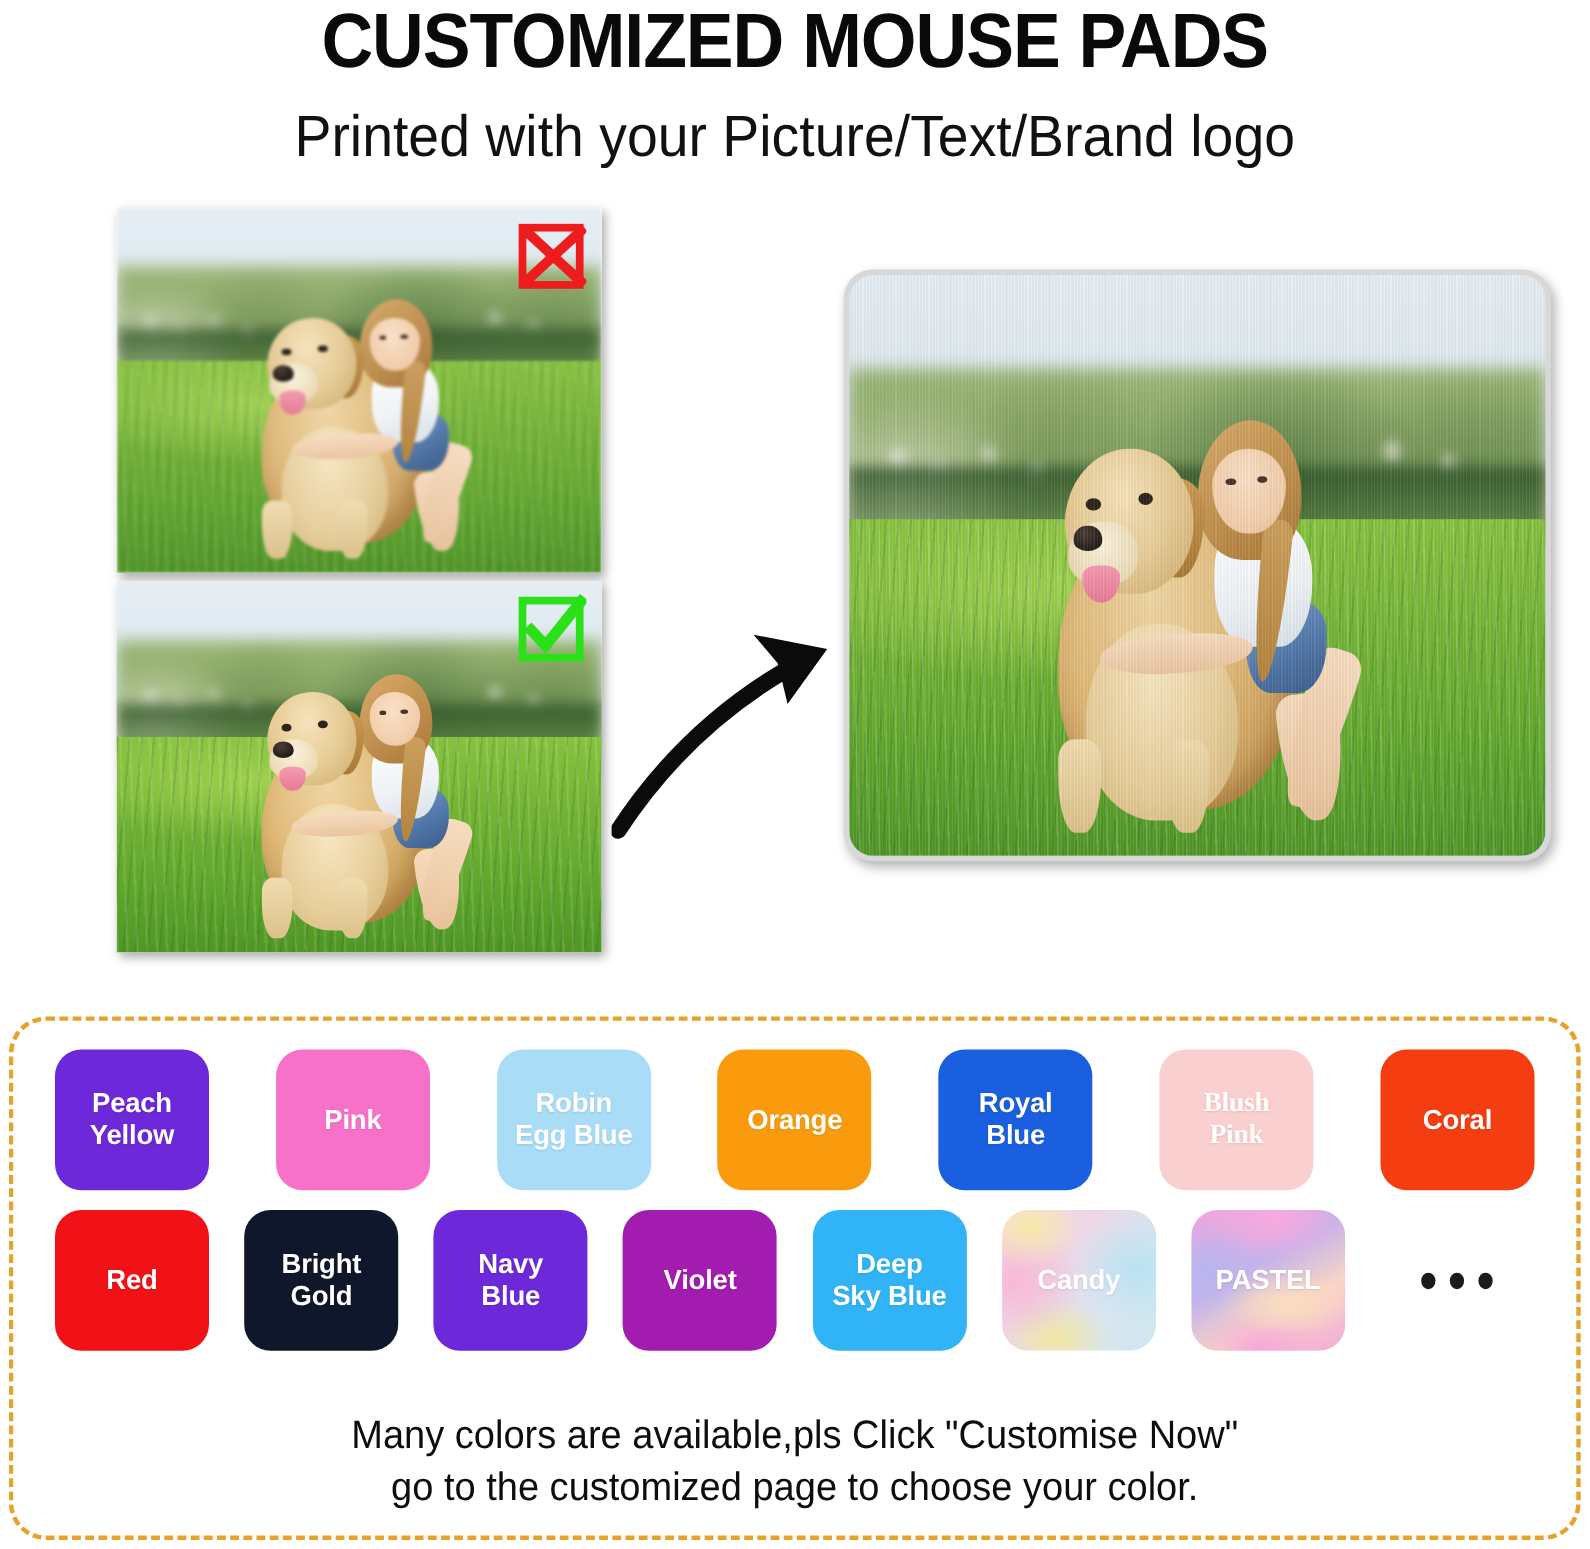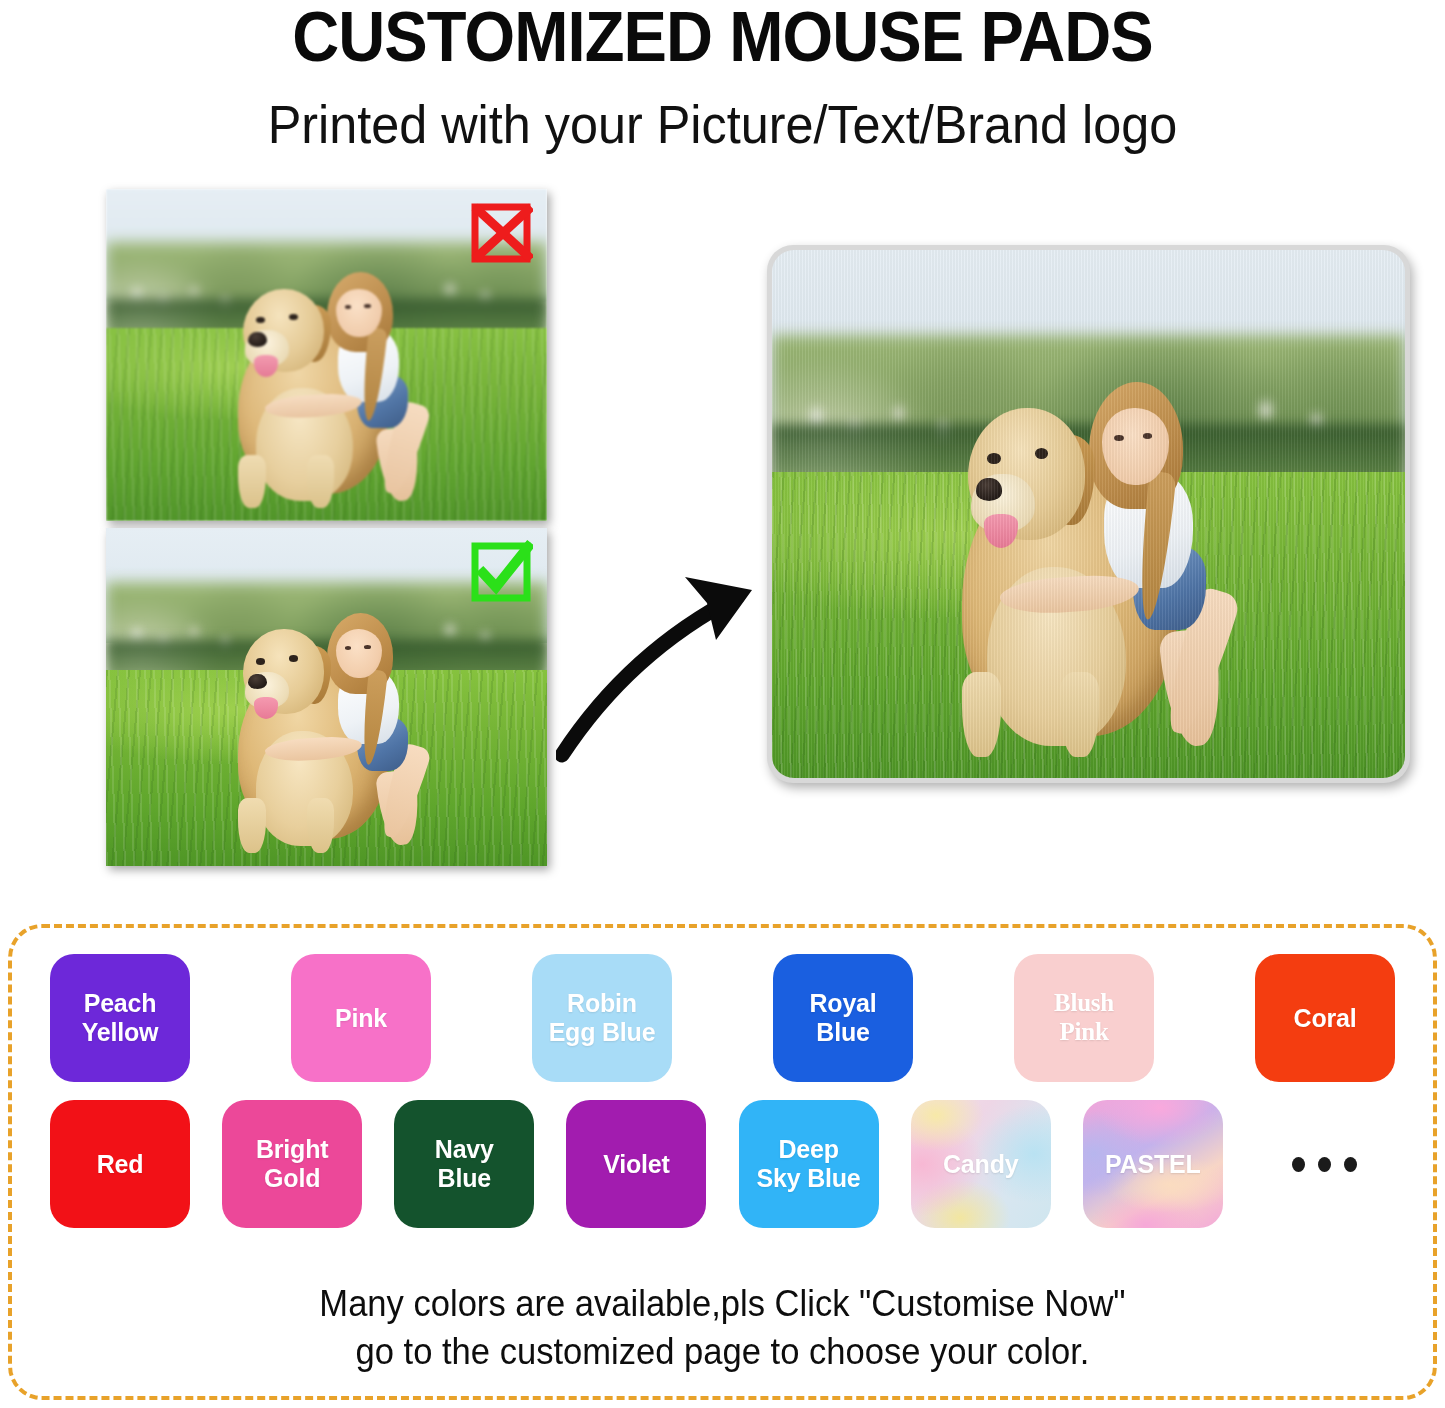--- a/index.html
+++ b/index.html
@@ -396,41 +396,44 @@
         <span style="white-space: pre-line;">Peach
 Yellow</span>
       </div>
       <div class="swatch" style="background: rgb(247, 113, 200); color: rgb(255, 255, 255);">
         <span style="white-space: pre-line;">Pink</span>
       </div>
       <div class="swatch" style="background: rgb(168, 220, 247); color: rgb(255, 255, 255);">
         <span style="white-space: pre-line;">Robin
 Egg Blue</span>
       </div>
+      <div class="swatch" style="background: rgb(249, 155, 12); color: rgb(255, 255, 255);">
+        <span style="white-space: pre-line;">Orange</span>
+      </div>
       <div class="swatch" style="background: rgb(26, 95, 224); color: rgb(255, 255, 255);">
         <span style="white-space: pre-line;">Royal
 Blue</span>
       </div>
       <div class="swatch" style="background: rgb(249, 207, 207); color: rgb(255, 255, 255); font-family: Liberation Serif, serif;">
         <span style="white-space: pre-line;">Blush
 Pink</span>
       </div>
       <div class="swatch" style="background: rgb(244, 61, 16); color: rgb(255, 255, 255);">
         <span style="white-space: pre-line; text-align: center;">Coral</span>
       </div>
     </div>
   <div class="swatch-row r2" id="swatch-row-2">
       <div class="swatch" style="background: rgb(242, 17, 23); color: rgb(255, 255, 255);">
         <span style="white-space: pre-line;">Red</span>
       </div>
-      <div class="swatch" style="background: #ec4899; color: rgb(255, 255, 255);">
+      <div class="swatch" style="background: #0f172a; color: rgb(255, 255, 255);">
         <span style="white-space: pre-line;">Bright
 Gold</span>
       </div>
-      <div class="swatch" style="background: #14532d; color: rgb(255, 255, 255);">
+      <div class="swatch" style="background: #6d28d9; color: rgb(255, 255, 255);">
         <span style="white-space: pre-line;">Navy
 Blue</span>
       </div>
       <div class="swatch" style="background: #a21caf; color: rgb(255, 255, 255);">
         <span style="white-space: pre-line;">Violet</span>
       </div>
       <div class="swatch" style="background: rgb(49, 180, 247); color: rgb(255, 255, 255);">
         <span style="white-space: pre-line;">Deep
 Sky Blue</span>
       </div>

